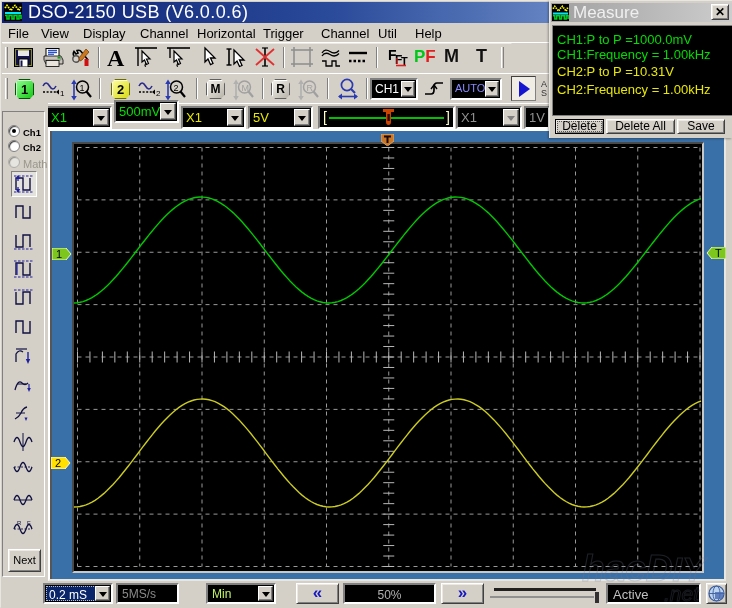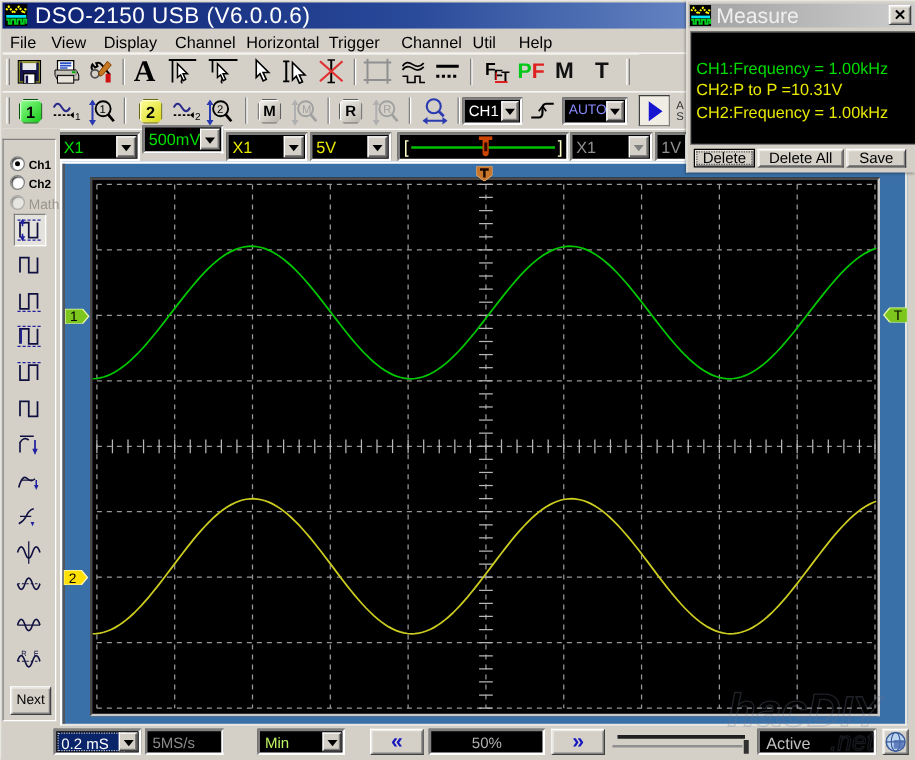--- a/index.html
+++ b/index.html
@@ -475,18 +475,19 @@
 <div class="abs" style="left:551px;top:3px;width:181px;height:19px;background:linear-gradient(90deg,#a0a0a0,#cdcdcd)"></div>
 <div class="abs" style="left:552px;top:4px;width:17px;height:17px"><svg width="17" height="17" viewBox="0 0 18 18">
       <rect width="18" height="18" fill="#000"></rect>
 <polyline points="1,5 3,2.5 5,5 7,7.5 9,4.5 11,2.5 13,5 15,7.5 17,3" fill="none" stroke="#ffff00" stroke-width="1.8" stroke-dasharray="1.5 1"></polyline>
 <rect x="1" y="9" width="16" height="2.2" fill="#00e5ff"></rect>
 <polyline points="1,12.5 3,12.5 3,16 5,16 5,12.5 8,12.5 8,16 10,16 10,12.5 13,12.5 13,16 15,16 15,12.5 17,12.5 17,16" fill="none" stroke="#00d020" stroke-width="1.6"></polyline>
     </svg></div>
 <div class="abs" style="left:573px;top:3px;font-size:17px;color:#efefef">Measure</div>
 <div class="abs btn" style="left:711px;top:4px;width:18px;height:16px;text-align:center;font-size:12px;font-weight:bold;line-height:14px">✕</div>
 <div class="abs" style="left:552px;top:25px;width:180px;height:91px;background:#000;border:1px solid #808080;border-right:none;font-size:13px">
+<div style="position:absolute;left:4px;top:6px;color:#00dd00">CH1:P to P =1000.0mV</div>
 <div style="position:absolute;left:4px;top:21px;color:#00dd00">CH1:Frequency = 1.00kHz</div>
 <div style="position:absolute;left:4px;top:38px;color:#e8e800">CH2:P to P =10.31V</div>
 <div style="position:absolute;left:4px;top:56px;color:#e8e800">CH2:Frequency = 1.00kHz</div>
   </div>
 <div class="abs btn" style="left:555px;top:119px;width:49px;height:15px;text-align:center;font-size:12px;line-height:13px;outline:1px dotted #555;outline-offset:-3px;border-color:#000">Delete</div>
 <div class="abs btn" style="left:606px;top:119px;width:69px;height:15px;text-align:center;font-size:12px;line-height:13px">Delete All</div>
 <div class="abs btn" style="left:677px;top:119px;width:48px;height:15px;text-align:center;font-size:12px;line-height:13px">Save</div>
 </body></html>

